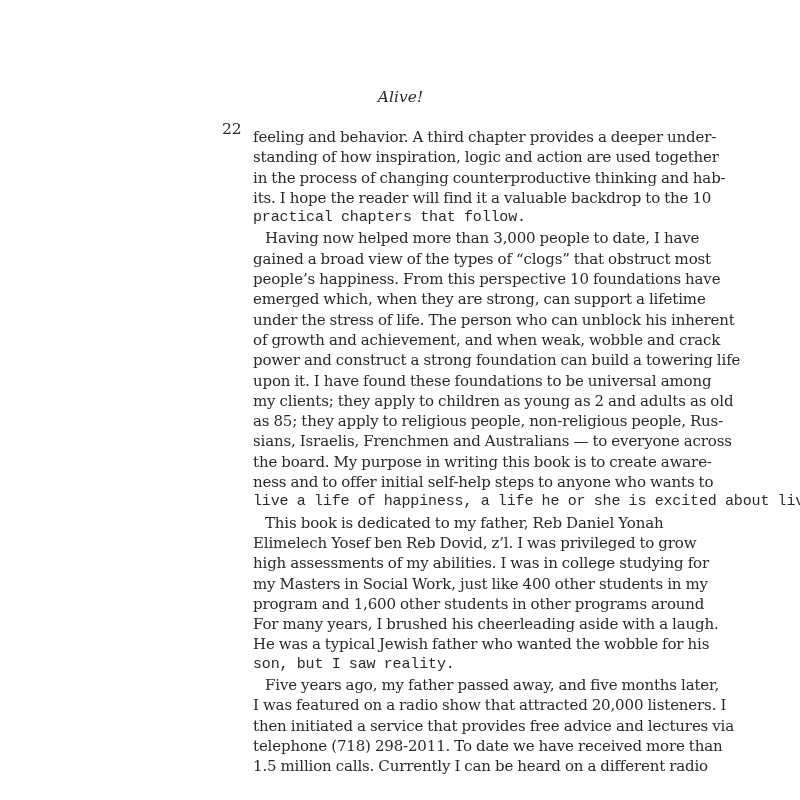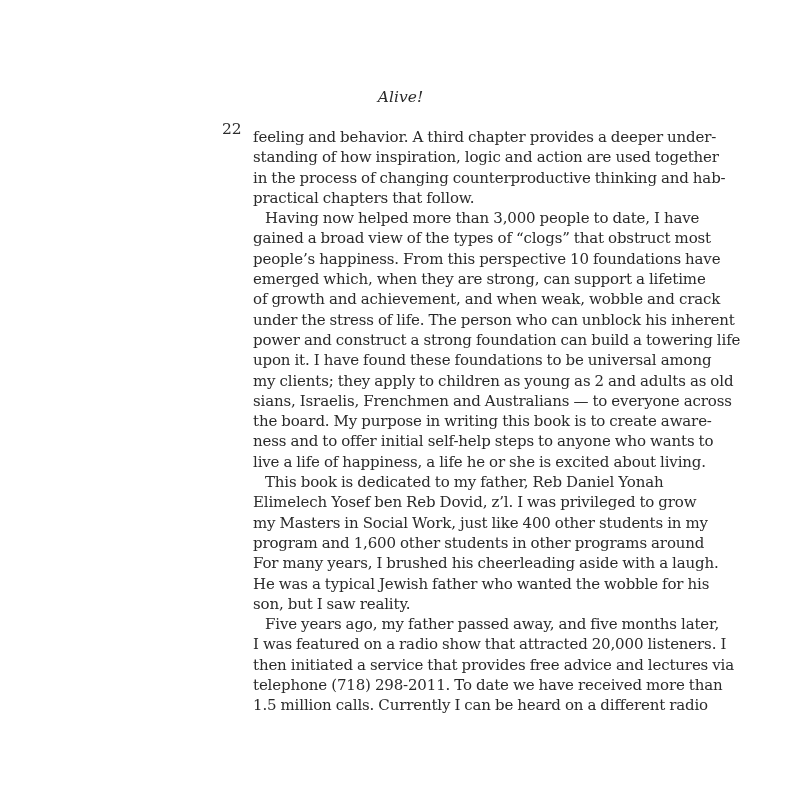--- a/index.html
+++ b/index.html
@@ -22,60 +22,63 @@
       font-style: italic;
     }
     .body-text { margin-top: 19px; }
     .line {
       display: block; height: 20.3px; line-height: 20.3px;
       font-size: 15px; letter-spacing: -0.15px;
       text-align: justify; text-align-last: justify; white-space: nowrap;
       word-spacing: -0.5px;
       margin-left: 31px;
     }
-    .line.last { text-align-last: left; }
+    .line.last { text-align-last: left; font-family: Liberation Mono, monospace; }
     .line.indent { padding-left: 12px; }
   </style>
 </head>
 <body>
 
 <div class="page">
   <div class="running-head">
     <span class="page-number">22</span>
     <span class="running-title">Alive!</span>
   </div>
 
   <div class="body-text">
 
     <div>
       <span class="line">feeling and behavior. A third chapter provides a deeper under-</span>
       <span class="line">standing of how inspiration, logic and action are used together</span>
       <span class="line">in the process of changing counterproductive thinking and hab-</span>
+      <span class="line">its. I hope the reader will find it a valuable backdrop to the 10</span>
       <span class="line last">practical chapters that follow.</span>
     </div>
 
     <div>
       <span class="line indent">Having now helped more than 3,000 people to date, I have</span>
       <span class="line">gained a broad view of the types of “clogs” that obstruct most</span>
       <span class="line">people’s happiness. From this perspective 10 foundations have</span>
       <span class="line">emerged which, when they are strong, can support a lifetime</span>
+      <span class="line">under the stress of life. The person who can unblock his inherent</span>
       <span class="line">of growth and achievement, and when weak, wobble and crack</span>
-      <span class="line">under the stress of life. The person who can unblock his inherent</span>
       <span class="line">power and construct a strong foundation can build a towering life</span>
       <span class="line">upon it. I have found these foundations to be universal among</span>
       <span class="line">my clients; they apply to children as young as 2 and adults as old</span>
+      <span class="line">as 85; they apply to religious people, non-religious people, Rus-</span>
       <span class="line">sians, Israelis, Frenchmen and Australians — to everyone across</span>
       <span class="line">the board. My purpose in writing this book is to create aware-</span>
       <span class="line">ness and to offer initial self-help steps to anyone who wants to</span>
       <span class="line last">live a life of happiness, a life he or she is excited about living.</span>
     </div>
 
     <div>
       <span class="line indent">This book is dedicated to my father, Reb Daniel Yonah</span>
       <span class="line">Elimelech Yosef ben Reb Dovid, z’l. I was privileged to grow</span>
+      <span class="line">high assessments of my abilities. I was in college studying for</span>
       <span class="line">my Masters in Social Work, just like 400 other students in my</span>
       <span class="line">program and 1,600 other students in other programs around</span>
       <span class="line">For many years, I brushed his cheerleading aside with a laugh.</span>
       <span class="line">He was a typical Jewish father who wanted the wobble for his</span>
       <span class="line last">son, but I saw reality.</span>
     </div>
 
     <div>
       <span class="line indent">Five years ago, my father passed away, and five months later,</span>
       <span class="line">I was featured on a radio show that attracted 20,000 listeners. I</span>

